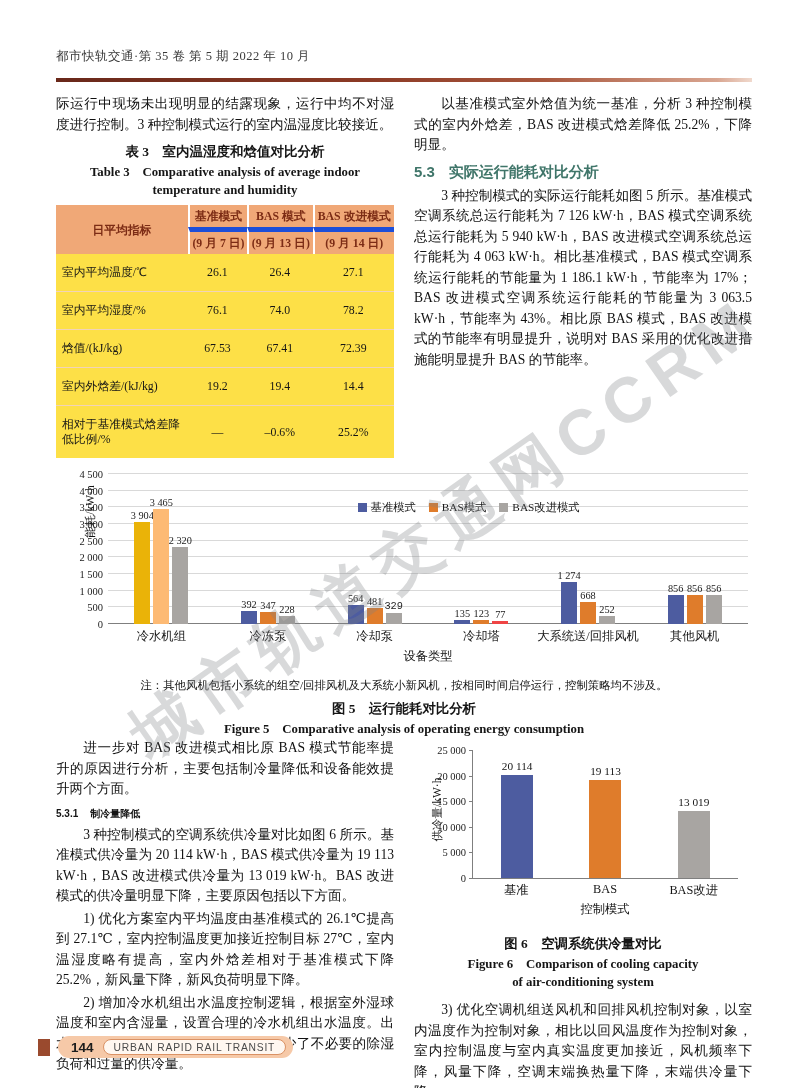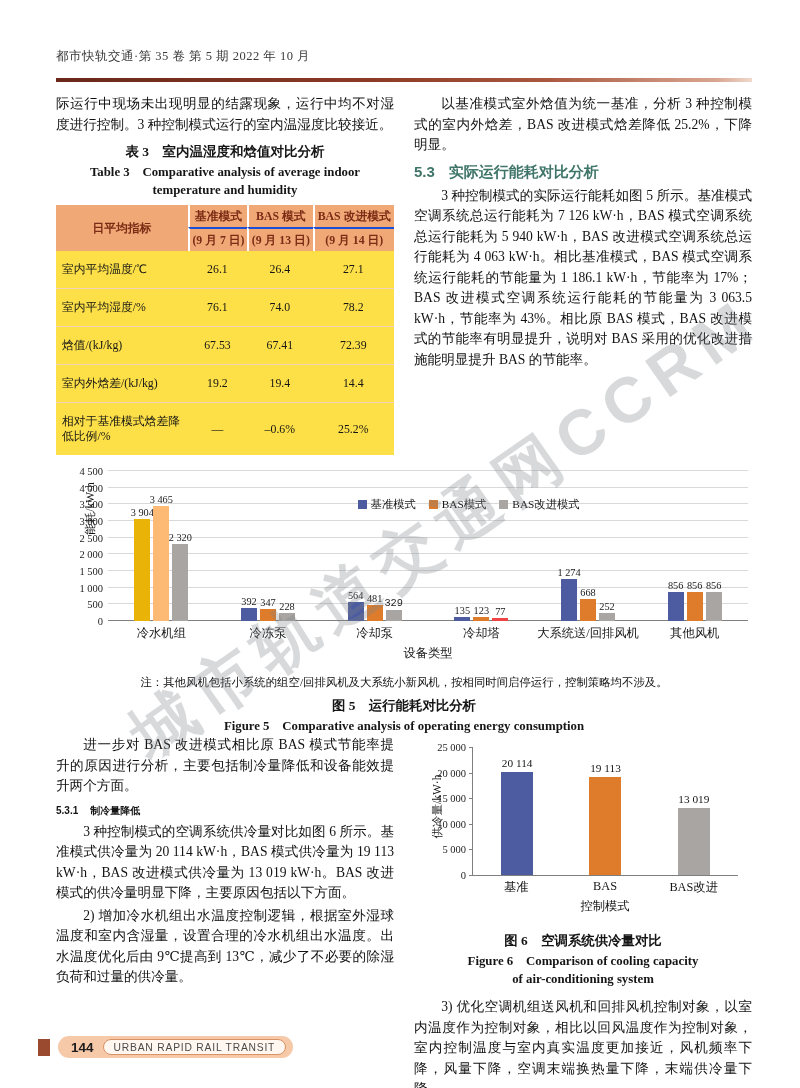--- a/index.html
+++ b/index.html
@@ -25,21 +25,21 @@
   .sec-head .num{margin-right:14px;}
   .sub-head{margin:7px 0 4px;font-family:"Liberation Sans","DejaVu Sans",sans-serif;font-weight:bold;
         font-size:10px;color:#141414;}
   .sub-head .num{margin-right:12px;}
   
   .tbl-cap-zh{text-align:center;font-weight:bold;font-size:13.5px;margin:8px 0 2px;}
   .tbl-cap-en{text-align:center;font-weight:bold;font-size:12.8px;line-height:18px;}
   table.t3{width:100%;margin-top:6px;border-collapse:separate;border-spacing:0;font-size:11.8px;}
   table.t3 th{background:#f0a877;color:#7c2c15;font-weight:bold;padding:3px 1px;text-align:center;line-height:16px;}
   table.t3 thead th.sep{border-left:2px solid #fff;}
-  table.t3 thead tr.dates th{border-top:2px solid #1d4ed8;}
+  table.t3 thead tr.dates th{border-top:5px solid #1d4ed8;}
   table.t3 td{background:#fde047;padding:11px 2px;text-align:center;border-top:1.5px solid #f1d3b8;line-height:15px;font-family:Liberation Serif, serif;}
   table.t3 tbody tr:first-child td{border-top:none;}
   table.t3 td.lbl{text-align:left;padding-left:6px;}
   table.t3 col.c0{width:39%;}
   
   .fig5{margin-top:8px;}
   .chart1{position:relative;height:204px;}
   .c1-ylab{position:absolute;left:-6px;top:38px;transform:rotate(-90deg);transform-origin:center;font-size:11.5px;width:80px;text-align:center;}
   .c1-plot{position:absolute;left:52px;right:4px;top:8px;height:150px;}
   .gline{position:absolute;left:0;right:0;height:1px;background:#d9d9d9;}
@@ -280,20 +280,21 @@
       <div class="fig-cap-en">Figure 5　Comparative analysis of operating energy consumption</div>
     </div>
 
     <div class="cols" style="">
       <div class="col">
         <p class="body indent">进一步对 BAS 改进模式相比原 BAS 模式节能率提升的原因进行分析，主要包括制冷量降低和设备能效提升两个方面。</p>
         <div class="sub-head">
           <span class="num">5.3.1</span><span>制冷量降低</span>
         </div>
         <p class="body indent">3 种控制模式的空调系统供冷量对比如图 6 所示。基准模式供冷量为 20 114 kW·h，BAS 模式供冷量为 19 113 kW·h，BAS 改进模式供冷量为 13 019 kW·h。BAS 改进模式的供冷量明显下降，主要原因包括以下方面。</p>
+        <p class="body indent mt">1) 优化方案室内平均温度由基准模式的 26.1℃提高到 27.1℃，室内控制温度更加接近控制目标 27℃，室内温湿度略有提高，室内外焓差相对于基准模式下降 25.2%，新风量下降，新风负荷明显下降。</p>
         <p class="body indent mt">2) 增加冷水机组出水温度控制逻辑，根据室外湿球温度和室内含湿量，设置合理的冷水机组出水温度。出水温度优化后由 9℃提高到 13℃，减少了不必要的除湿负荷和过量的供冷量。</p>
       </div>
 
       <div class="col">
         <div class="chart2">
           <div class="c2-ylab">供冷量/kW·h</div>
           <div class="c2-plot" id="c2-plot">
               <span class="ytick" style="top: 128px;">0</span>
               <span class="tickmark" style="top: 128px;"></span>
               <span class="ytick" style="top: 102.4px;">5 000</span>

